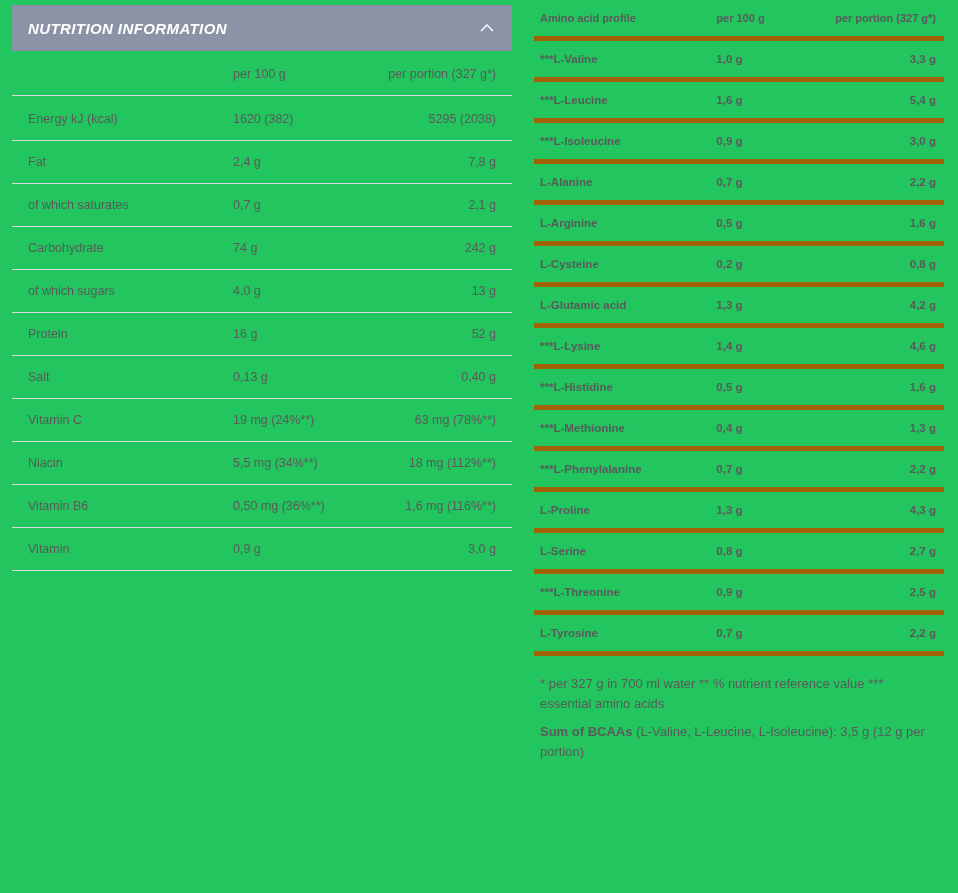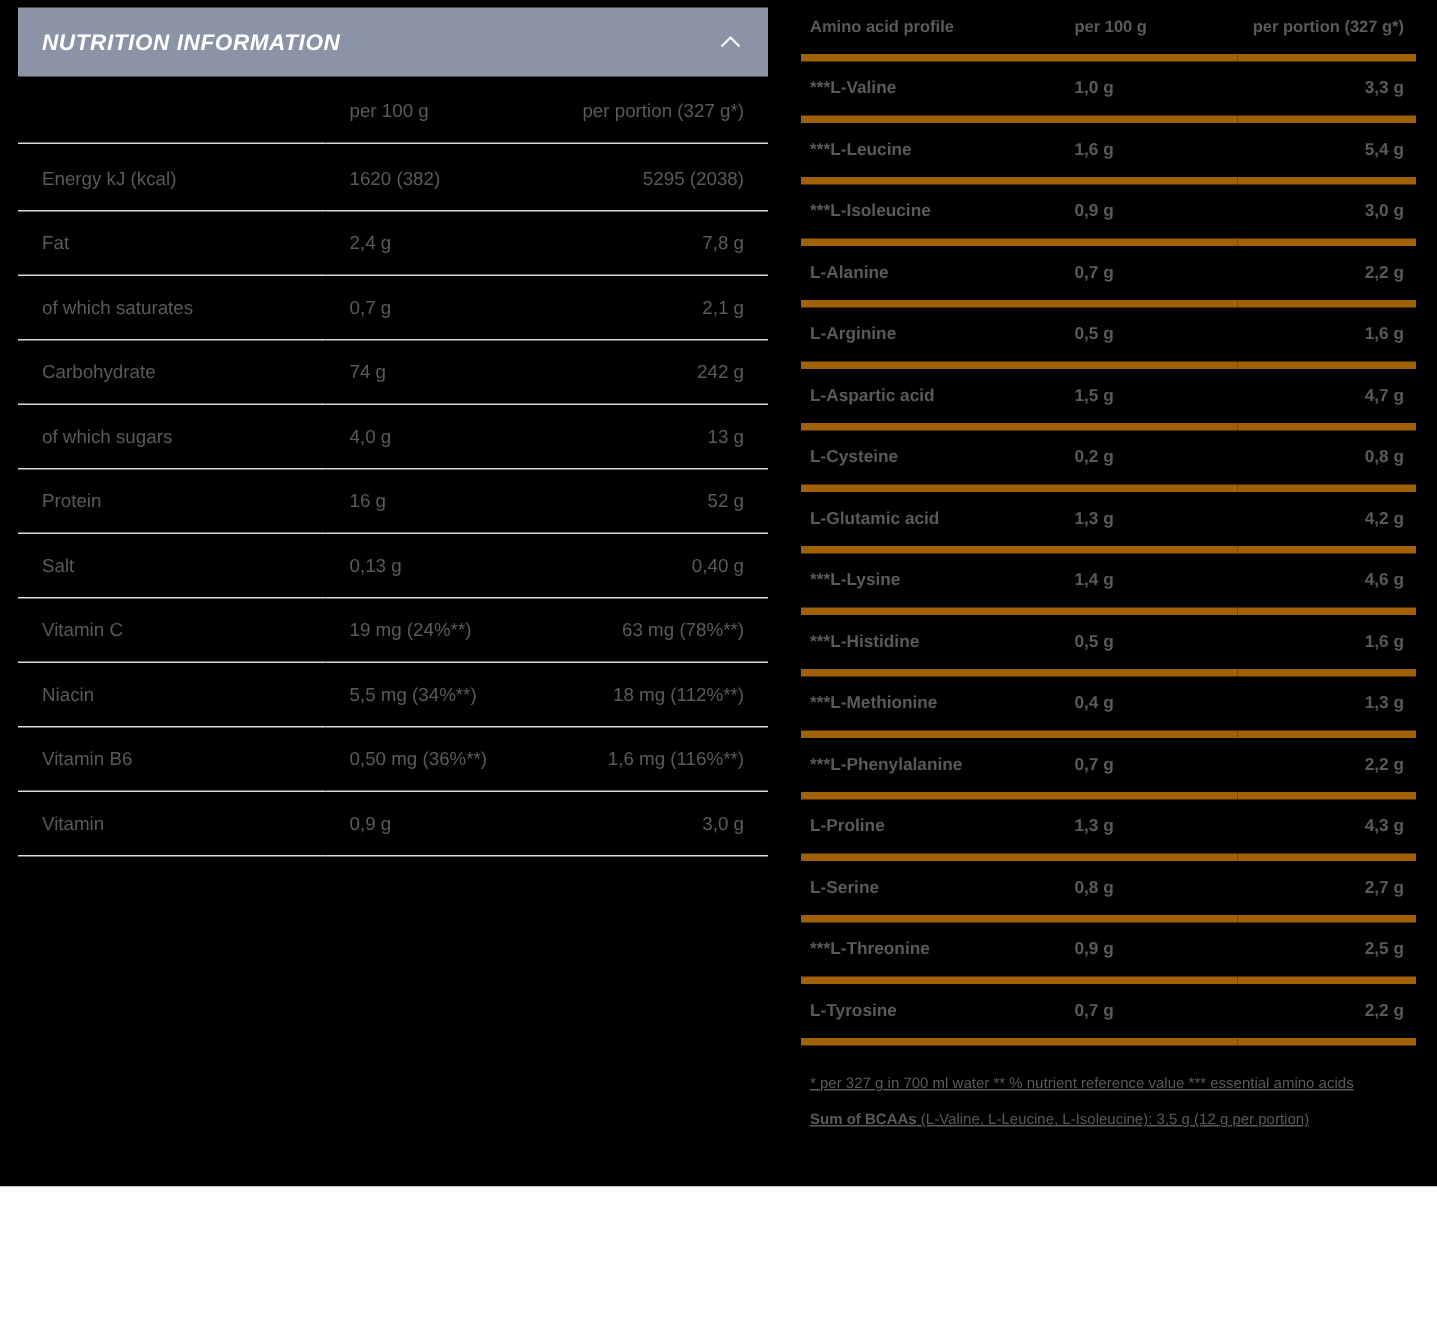--- a/index.html
+++ b/index.html
@@ -5,22 +5,22 @@
   * { box-sizing: border-box; }
   html, body {
     margin: 0;
     padding: 0;
     background: #ffffff;
     font-family: "Liberation Sans", sans-serif;
   }
   #page {
     position: relative;
     width: 958px;
-    height: 791px;
-    background: #000000;
+    height: 893px;
+    background: #22c55e;
     overflow: hidden;
   }
 
   
   .left-panel {
     position: absolute;
     left: 0;
     top: 0;
     width: 524px;
     height: 893px;
@@ -105,25 +105,24 @@
   .amino-table .a-100 { width: 28%; }
   .amino-table .a-portion { width: 29%; text-align: right; padding-right: 8px; }
   .amino-table thead td { font-size: 11px; }
 
   .footnotes {
     margin-top: 18px;
     padding-left: 6px;
     padding-right: 8px;
   }
   .footnote-line {
-    font-size: 10px;
+    font-size: 13px;
     color: #5a5a5a;
     line-height: 1.5;
     margin-bottom: 9px;
-    text-decoration: underline;
   }
   .footnote-line b { font-weight: bold; }
 </style>
 </head>
 <body>
 
 <div id="page">
 
   <div class="left-panel">
 
@@ -235,25 +234,20 @@
           <td class="a-name">L-Alanine</td>
           <td class="a-100">0,7 g</td>
           <td class="a-portion">2,2 g</td>
         </tr>
         <tr>
           <td class="a-name">L-Arginine</td>
           <td class="a-100">0,5 g</td>
           <td class="a-portion">1,6 g</td>
         </tr>
         <tr>
-          <td class="a-name">L-Aspartic acid</td>
-          <td class="a-100">1,5 g</td>
-          <td class="a-portion">4,7 g</td>
-        </tr>
-        <tr>
           <td class="a-name">L-Cysteine</td>
           <td class="a-100">0,2 g</td>
           <td class="a-portion">0,8 g</td>
         </tr>
         <tr>
           <td class="a-name">L-Glutamic acid</td>
           <td class="a-100">1,3 g</td>
           <td class="a-portion">4,2 g</td>
         </tr>
         <tr>

